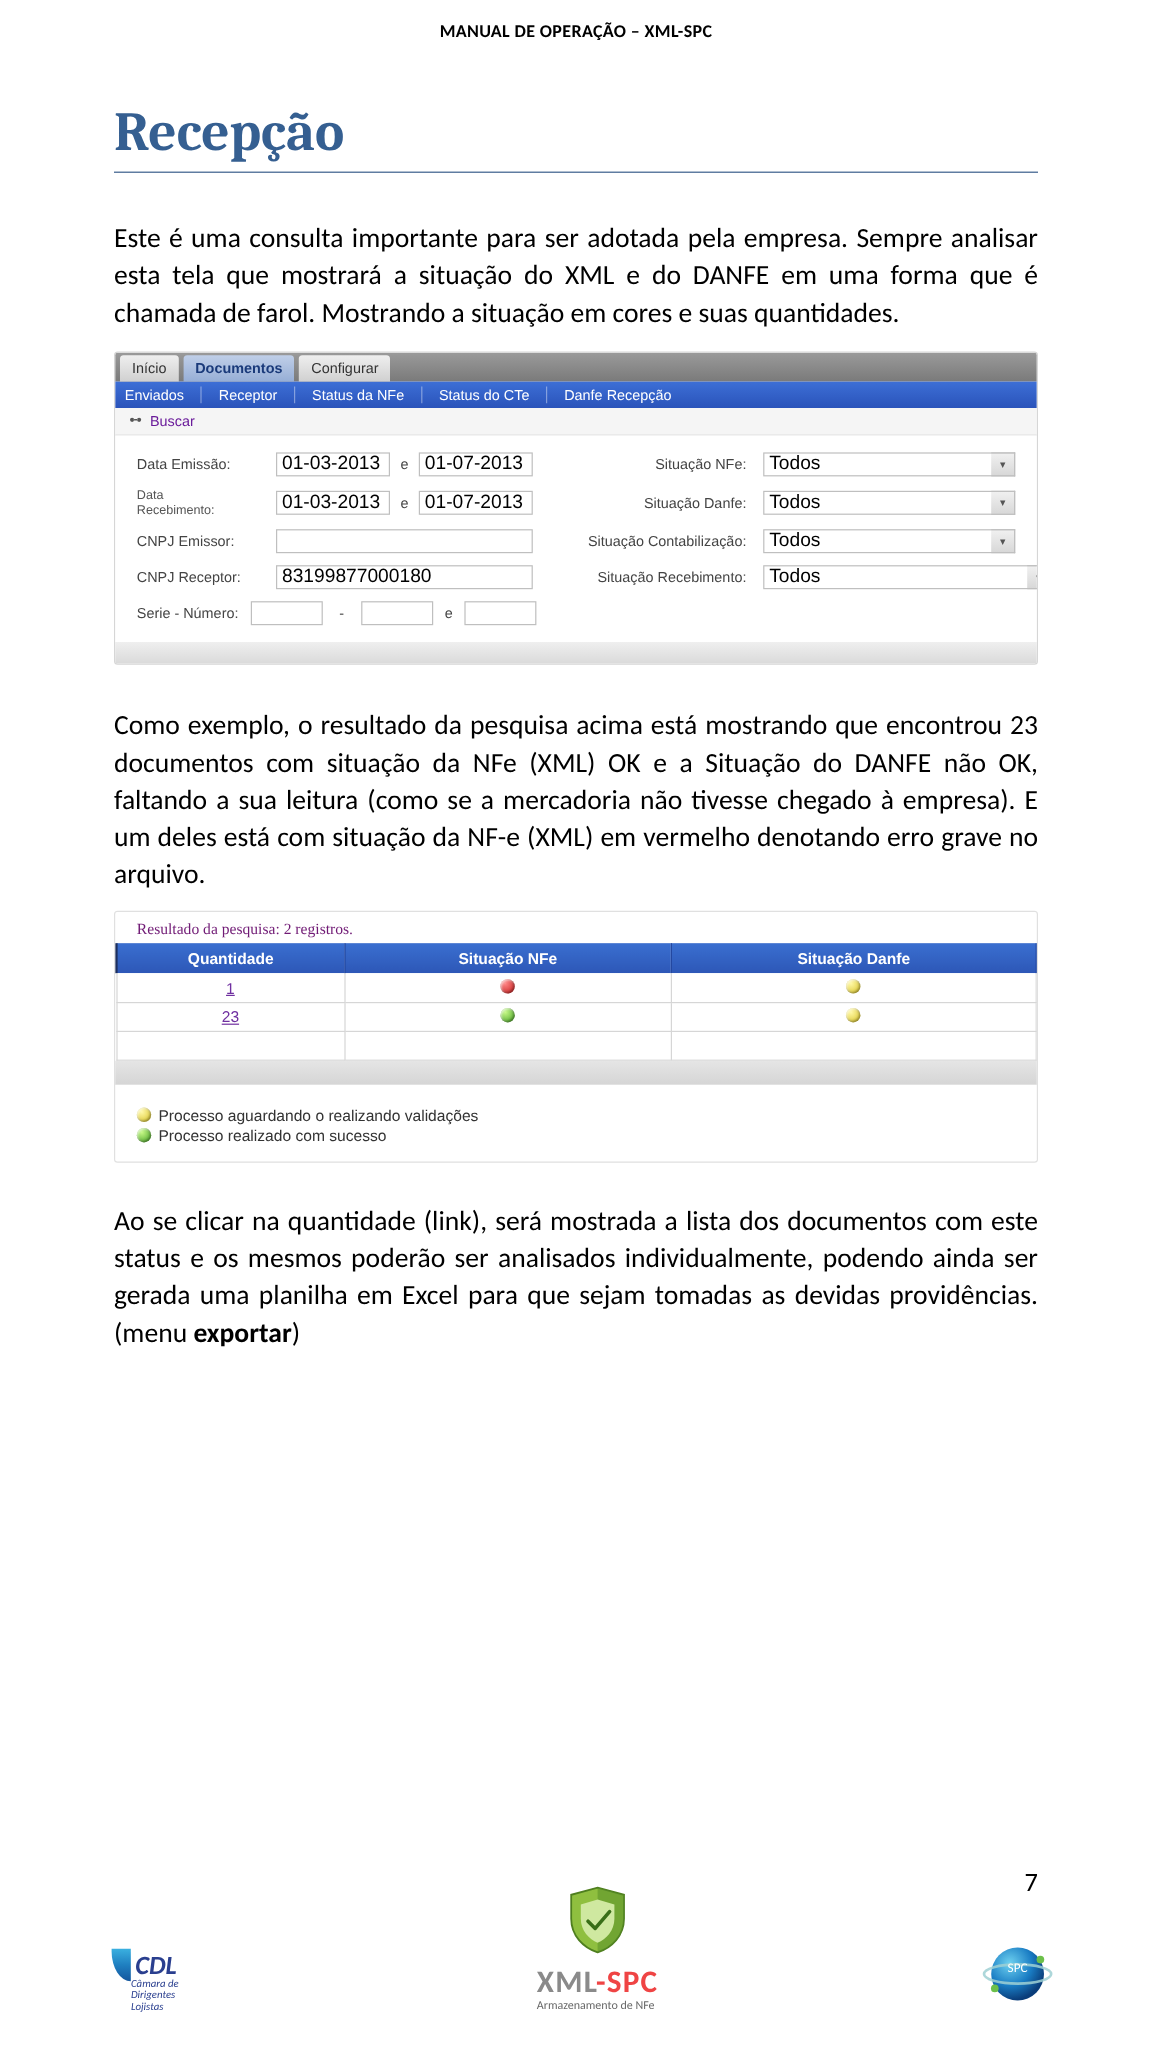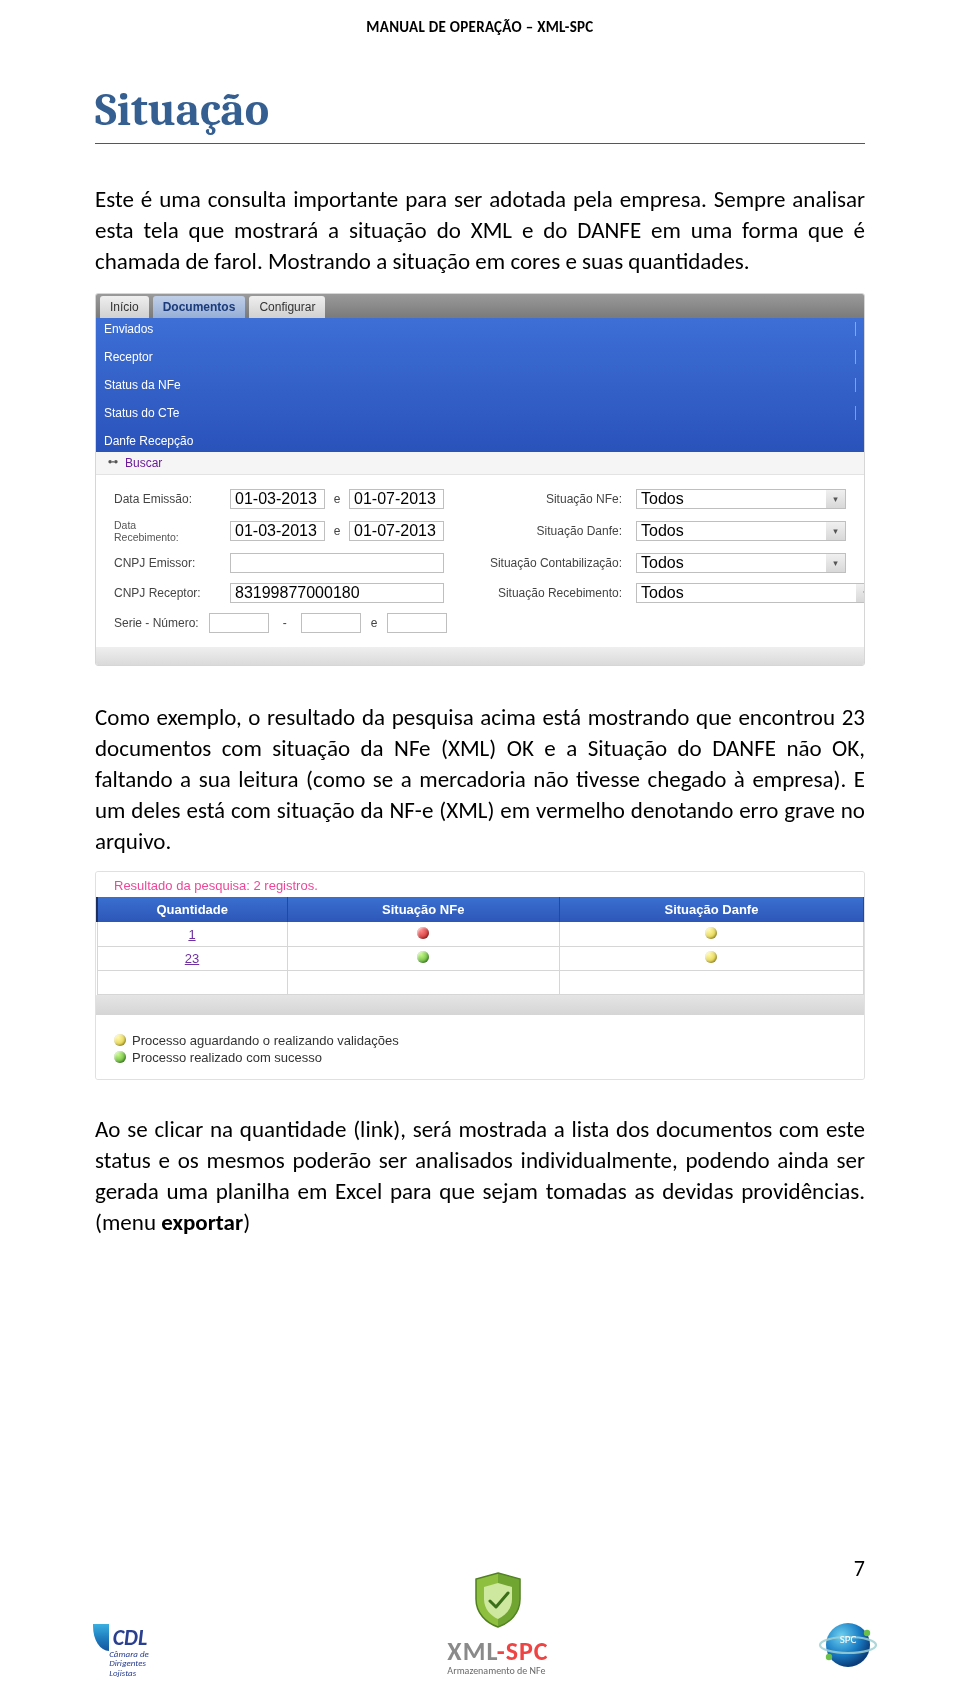--- a/index.html
+++ b/index.html
@@ -65,21 +65,20 @@
     color: #333;
   }
   .tab.active { background: linear-gradient(#c0cfe8,#96aed6); color:#1a3a7a; font-weight:bold; }
   .bluebar {
     background: linear-gradient(#3d6fd6,#2a53ba);
     color: #fff;
     font-size: 12px;
     padding: 4px 8px;
     display: flex;
     gap: 14px;
-    flex-direction: column;
   }
   .bluebar span { border-right: 1px solid rgba(255,255,255,.4); padding-right: 14px; }
   .bluebar span:last-child { border-right: none; }
   .buscar {
     padding: 4px 10px;
     font-size: 12px;
     color: #6a1b9a;
     border-bottom: 1px solid #e3e3e3;
     background: #f5f5f5;
     display: flex;
@@ -141,22 +140,23 @@
     font-size: 13px;
     color: #222;
     border: 1px solid #e0e0e0;
     border-radius: 3px;
     overflow: hidden;
     background:#f3f3f3;
   }
   .res-top {
     padding: 6px 10px 4px 18px;
     font-size: 13px;
-    color: #ec4899;
+    color: #701a75;
     background: #fff;
+    font-family: Liberation Serif, serif;
   }
   table.results {
     width: 100%;
     border-collapse: collapse;
     background:#fff;
   }
   table.results thead th {
     background: linear-gradient(#3a6fd0,#2d57b7);
     color: #fff;
     font-weight: bold;
@@ -243,21 +243,21 @@
     font-size:11px; font-weight:normal; color:#fff;
   }
 </style>
 </head>
 <body>
 
 <div class="page-header">MANUAL DE OPERAÇÃO – XML-SPC</div>
 
 <div class="content">
 
-  <h1 class="section-title">Situação</h1>
+  <h1 class="section-title">Recepção</h1>
 
   <p class="body first">Este é uma consulta importante para ser adotada pela empresa. Sempre analisar esta tela que mostrará a situação do XML e do DANFE em uma forma que é chamada de farol. Mostrando a situação em cores e suas quantidades.</p>
 
   <div class="shot1">
     <div class="tabs">
       <div class="tab">Início</div>
       <div class="tab active">Documentos</div>
       <div class="tab">Configurar</div>
     </div>
     <div class="bluebar">

